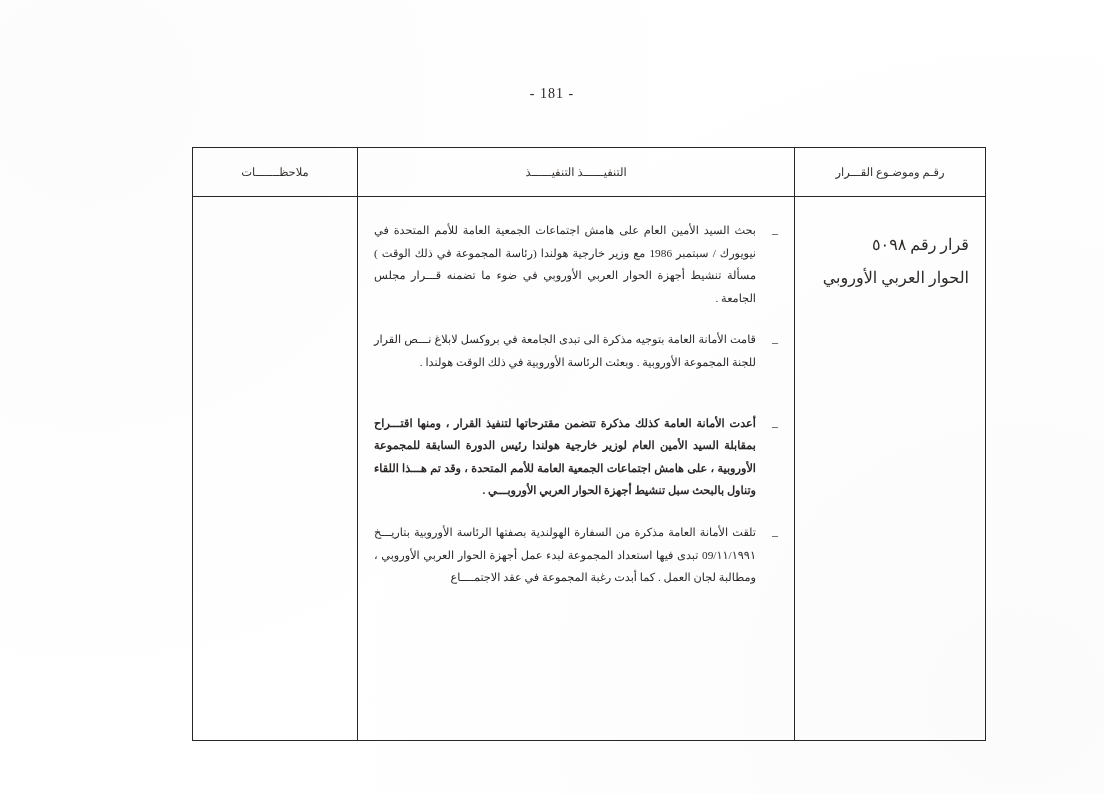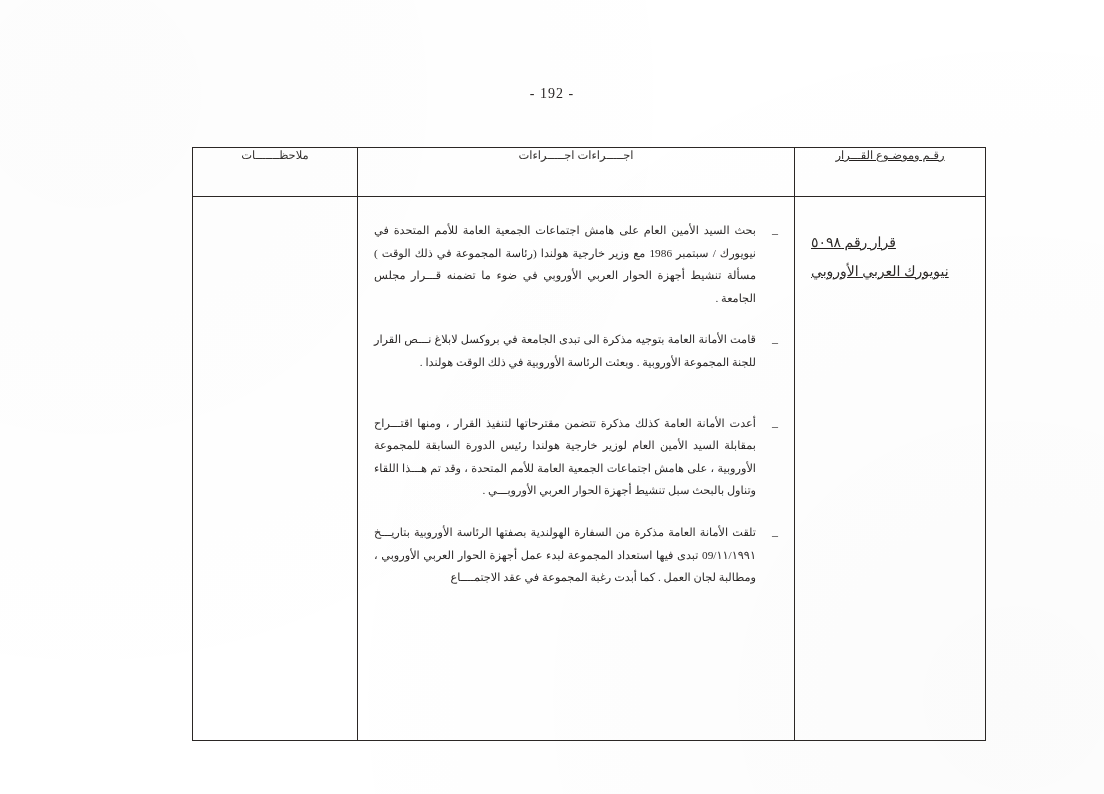--- a/index.html
+++ b/index.html
@@ -53,54 +53,53 @@
   
   .col {
     box-sizing: border-box;
     position: relative;
     height: 100%;
   }
   .col-decision {
     width: 192px;
     border-right: 1.4px solid #2b2725;
     border-left: 1.4px solid #2b2725;
-    text-decoration: underline;
   }
   .col-measures {
     width: 437px;
     border-left: 1.4px solid #2b2725;
   }
   .col-notes {
     width: 165px;
     border-left: 1.4px solid #2b2725;
   }
 
   .col-head {
     height: 48px;
     border-bottom: 1.4px solid #2b2725;
     display: flex;
-    align-items: flex-start;
+    align-items: center;
     justify-content: center;
     font-size: 11.5px;
     letter-spacing: 0.5px;
     color: #33302e;
     white-space: nowrap;
   }
   .col-head span { display: inline-block; }
 
   .col-body {
     padding: 22px 16px 0 16px;
     box-sizing: border-box;
   }
 
   
   .decision-lines {
-    font-size: 14px;
+    font-size: 16px;
     line-height: 2.05;
-    text-align: left;
+    text-align: right;
     color: #2d2a28;
     padding-top: 10px;
   }
   .decision-lines div { white-space: nowrap; }
 
   
   .measures {
     list-style: none;
     margin: 0;
     padding: 0;
@@ -116,56 +115,56 @@
     color: #2b2827;
   }
   .measures > li .dash {
     position: absolute;
     right: 0;
     top: 2px;
     font-size: 12px;
     color: #2b2827;
   }
   .measures > li .txt { display: block; }
-  .measures > li.bolded .txt { font-weight: normal; margin-top: 38px; }
+  .measures > li.bolded .txt { font-weight: bold; margin-top: 38px; }
 
   .notes-body { }
 
   
   .doc-table::after {
     content: "";
     position: absolute;
     inset: 0;
     pointer-events: none;
   }
 </style>
 </head>
 <body>
 
 <div class="page-noise"></div>
 
-<div class="page-number">- 192 -</div>
+<div class="page-number">- 181 -</div>
 
 <div class="doc-table">
 
   <div class="col col-decision">
     <div class="col-head">
       <span>رقـم وموضـوع القـــرار</span>
     </div>
     <div class="col-body">
       <div class="decision-lines">
         <div>قرار رقم ٥٠٩٨</div>
-        <div>نيويورك العربي الأوروبي</div>
+        <div>الحوار العربي الأوروبي</div>
       </div>
     </div>
   </div>
 
   <div class="col col-measures">
     <div class="col-head">
-      <span>اجـــــراءات اجـــــراءات</span>
+      <span>التنفيــــــذ التنفيــــــذ</span>
     </div>
     <div class="col-body">
       <ul class="measures">
         <li>
           <span class="dash">–</span>
           <span class="txt">بحث السيد الأمين العام على هامش اجتماعات الجمعية العامة للأمم المتحدة في نيويورك / سبتمبر 1986 مع وزير خارجية هولندا (رئاسة المجموعة في ذلك الوقت ) مسألة تنشيط أجهزة الحوار العربي الأوروبي في ضوء ما تضمنه قـــرار مجلس الجامعة .</span>
         </li>
         <li>
           <span class="dash">–</span>
           <span class="txt">قامت الأمانة العامة بتوجيه مذكرة الى تبدى الجامعة في بروكسل لابلاغ نـــص القرار للجنة المجموعة الأوروبية . وبعثت الرئاسة الأوروبية في ذلك الوقت هولندا .</span>

